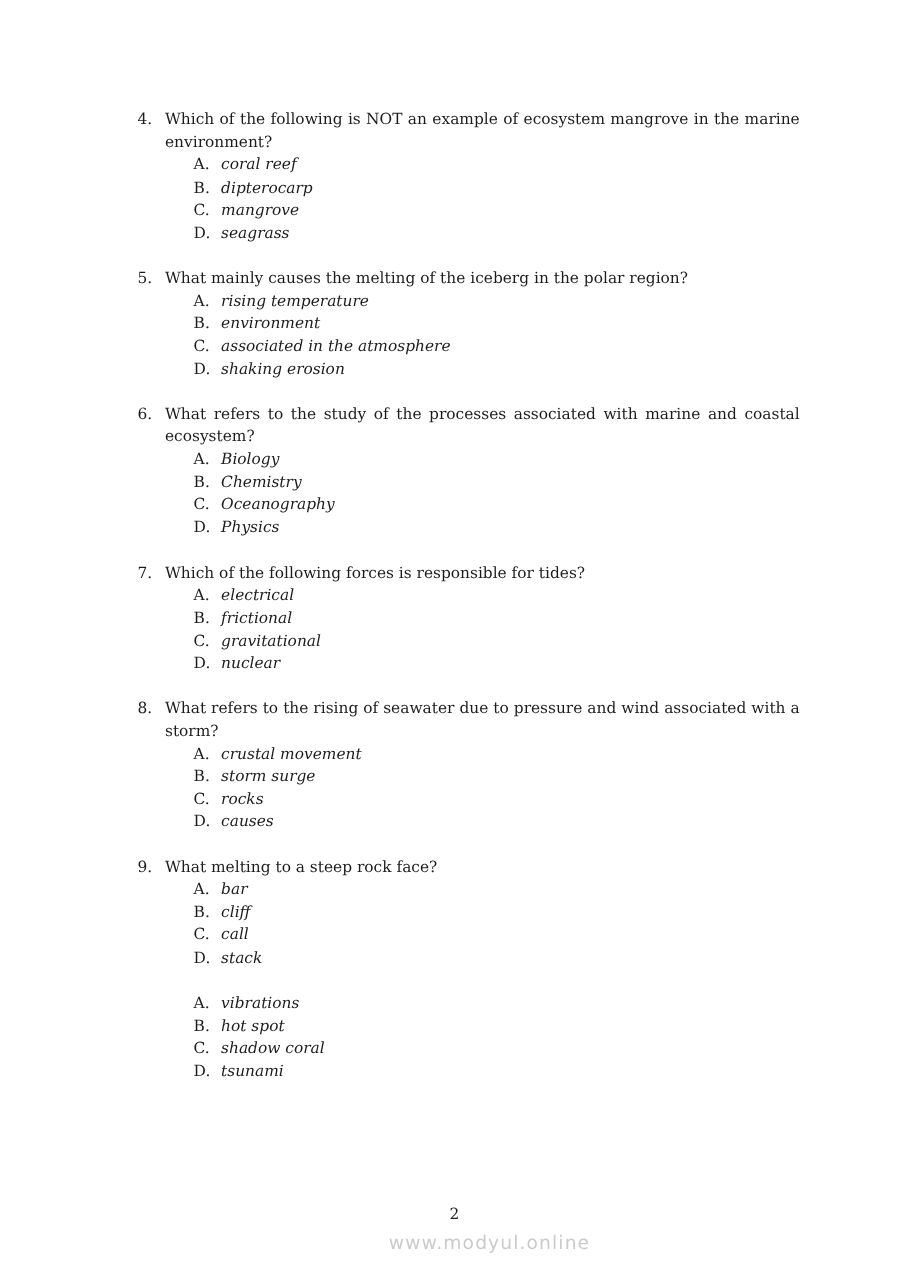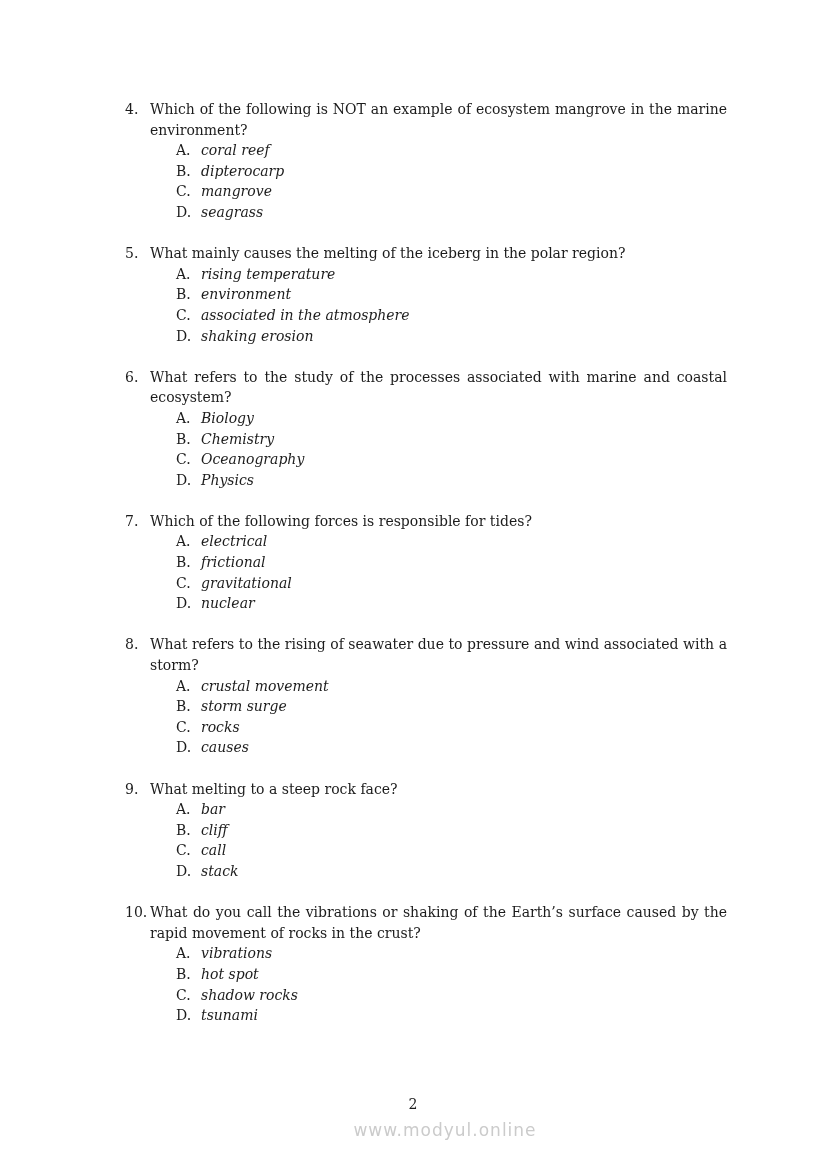--- a/index.html
+++ b/index.html
@@ -223,36 +223,32 @@
         <span class="opt-text">call</span>
       </li>
       <li class="option">
         <span class="opt-letter">D.</span>
         <span class="opt-text">stack</span>
       </li>
     </ol>
   </section>
 
   <section class="question">
-    <div class="q-row">
-      <span class="q-num">10.</span>
-      <span class="q-text">What do you call the vibrations or shaking of the Earth’s surface caused by the rapid movement of rocks in the crust?</span>
-    </div>
     <ol class="options">
       <li class="option">
         <span class="opt-letter">A.</span>
         <span class="opt-text">vibrations</span>
       </li>
       <li class="option">
         <span class="opt-letter">B.</span>
         <span class="opt-text">hot spot</span>
       </li>
       <li class="option">
         <span class="opt-letter">C.</span>
-        <span class="opt-text">shadow rocks</span>
+        <span class="opt-text">shadow coral</span>
       </li>
       <li class="option">
         <span class="opt-letter">D.</span>
         <span class="opt-text">tsunami</span>
       </li>
     </ol>
   </section>
 </main>
 
   <div class="page-number">2</div>

